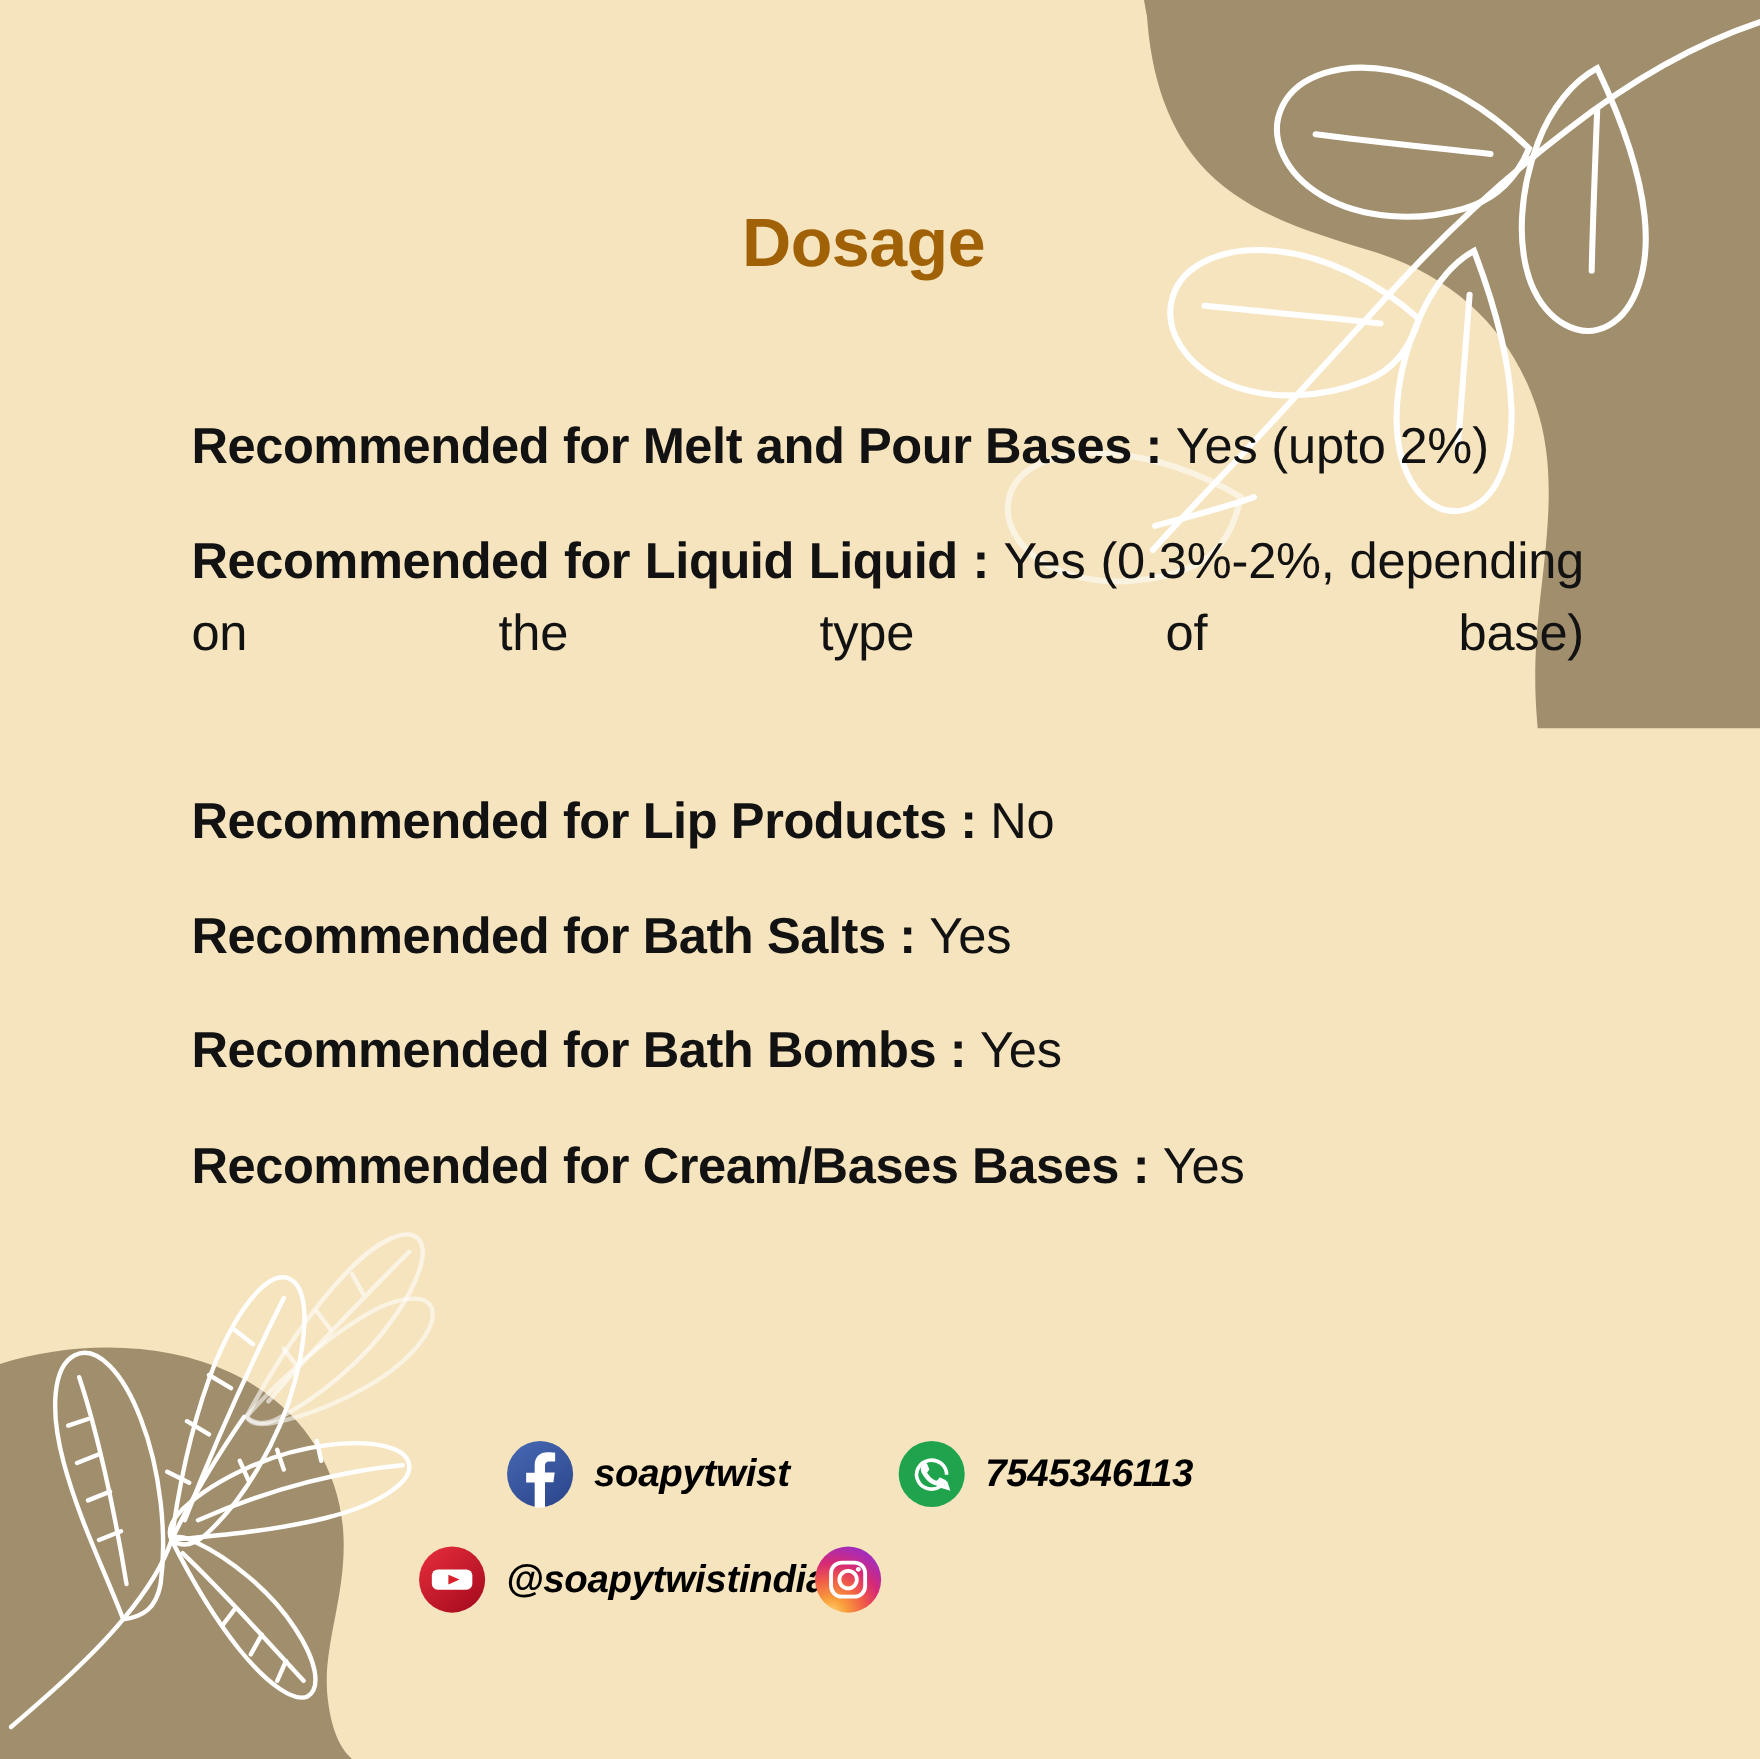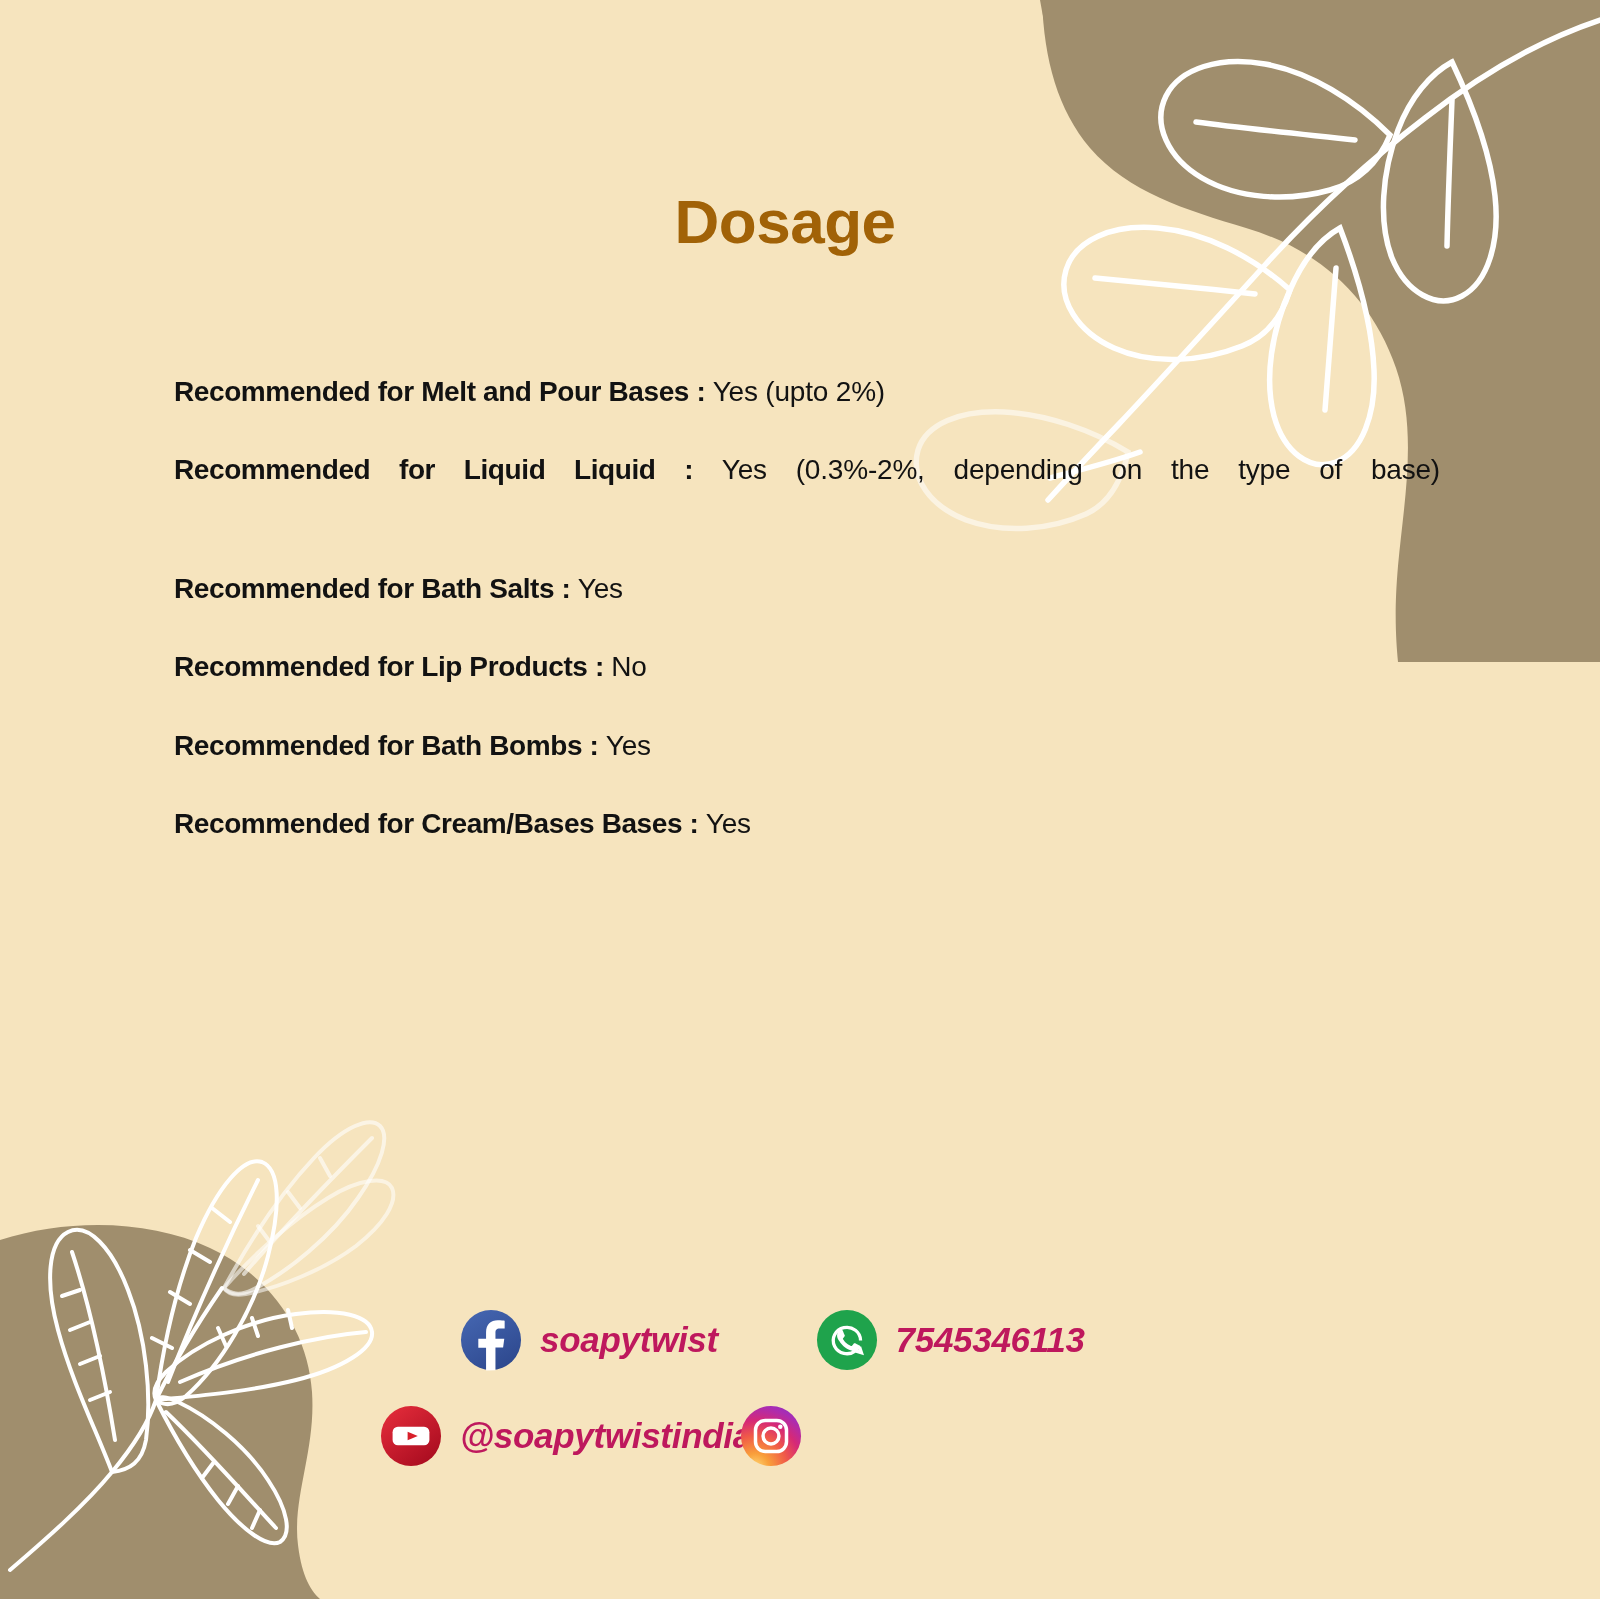--- a/index.html
+++ b/index.html
@@ -41,21 +41,21 @@
 
   
   .body-block {
     position: absolute;
     top: 372px;
     left: 174px;
     width: 1266px;
   }
   .line {
     color: #121212;
-    font-size: 28px;
+    font-size: 46px;
     line-height: 1.44;
     text-align: justify;
     text-justify: inter-word;
     margin-bottom: 38px;
     font-family: "Liberation Sans", sans-serif;
     letter-spacing: -0.55px;
   }
   .line:last-child { margin-bottom: 0; }
   .line .lbl {
     font-weight: 700;
@@ -97,21 +97,21 @@
     width: 62px;
     height: 62px;
     flex: 0 0 62px;
     display: block;
   }
   .stext {
     margin-left: 18px;
     font-size: 35px;
     font-weight: 700;
     font-style: italic;
-    color: #be185d;
+    color: #000000;
     white-space: nowrap;
     font-family: "Liberation Sans", sans-serif;
     letter-spacing: -0.3px;
   }
 </style>
 </head>
 <body>
 
 <div id="poster">
 
@@ -205,25 +205,25 @@
 
     <div class="line">
       <span class="lbl">Recommended for Melt and Pour Bases : </span><span class="val">Yes (upto 2%)</span>
     </div>
 
     <div class="line wrap">
       <span class="lbl">Recommended for Liquid Liquid : </span><span class="val">Yes (0.3%-2%, depending on the type of base)</span>
     </div>
 
     <div class="line">
+      <span class="lbl">Recommended for Lip Products : </span><span class="val">No</span>
+    </div>
+
+    <div class="line">
       <span class="lbl">Recommended for Bath Salts : </span><span class="val">Yes</span>
-    </div>
-
-    <div class="line">
-      <span class="lbl">Recommended for Lip Products : </span><span class="val">No</span>
     </div>
 
     <div class="line">
       <span class="lbl">Recommended for Bath Bombs : </span><span class="val">Yes</span>
     </div>
 
     <div class="line">
       <span class="lbl">Recommended for Cream/Bases Bases : </span><span class="val">Yes</span>
     </div>
 

